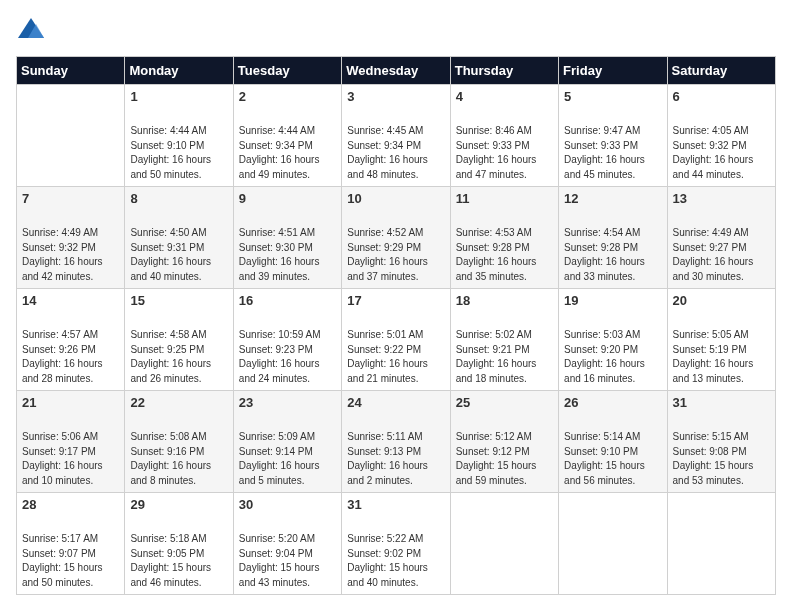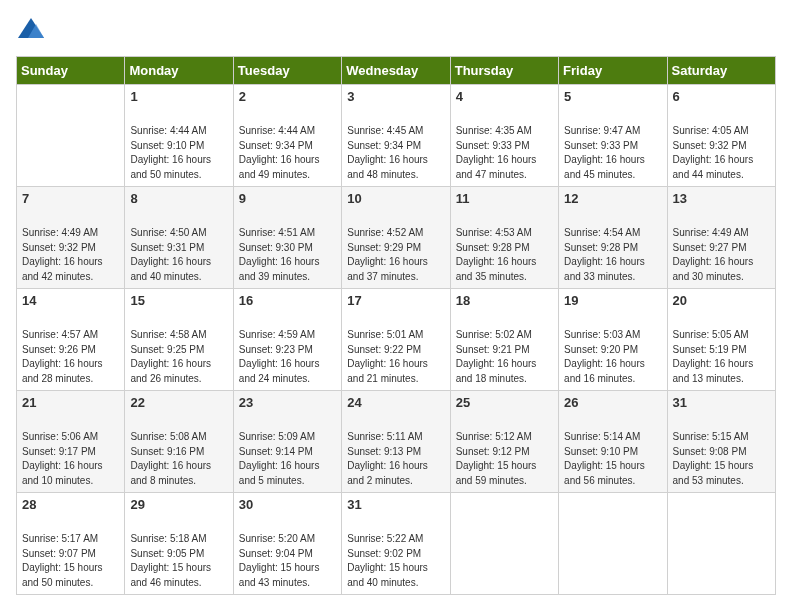--- a/index.html
+++ b/index.html
@@ -52,21 +52,21 @@
     .location {
       font-size: 16px;
       color: #555;
     }
     table {
       width: 100%;
       border-collapse: collapse;
       table-layout: fixed;
     }
     thead tr {
-      background-color: #4d7c0f;
+      background-color: #0f172a;
       color: #fff;
     }
     thead th {
       padding: 6px 4px;
       font-size: 13px;
       text-align: left;
       border: 1px solid #ccc;
     }
     tbody td {
       vertical-align: top;
@@ -150,21 +150,21 @@
           <span class="day-number">3</span>
         <div class="day-info">
           <span>Sunrise: 4:45 AM</span><br>
           <span>Sunset: 9:34 PM</span><br>
           <span>Daylight: 16 hours and 48 minutes.</span>
         </div>
         </td>
         <td>
           <span class="day-number">4</span>
         <div class="day-info">
-          <span>Sunrise: 4:35 AM</span><br>
+          <span>Sunrise: 8:46 AM</span><br>
           <span>Sunset: 9:33 PM</span><br>
           <span>Daylight: 16 hours and 47 minutes.</span>
         </div>
         </td>
         <td>
           <span class="day-number">5</span>
         <div class="day-info">
           <span>Sunrise: 9:47 AM</span><br>
           <span>Sunset: 9:33 PM</span><br>
           <span>Daylight: 16 hours and 45 minutes.</span>
@@ -250,21 +250,21 @@
           <span class="day-number">15</span>
         <div class="day-info">
           <span>Sunrise: 4:58 AM</span><br>
           <span>Sunset: 9:25 PM</span><br>
           <span>Daylight: 16 hours and 26 minutes.</span>
         </div>
         </td>
         <td>
           <span class="day-number">16</span>
         <div class="day-info">
-          <span>Sunrise: 4:59 AM</span><br>
+          <span>Sunrise: 10:59 AM</span><br>
           <span>Sunset: 9:23 PM</span><br>
           <span>Daylight: 16 hours and 24 minutes.</span>
         </div>
         </td>
         <td>
           <span class="day-number">17</span>
         <div class="day-info">
           <span>Sunrise: 5:01 AM</span><br>
           <span>Sunset: 9:22 PM</span><br>
           <span>Daylight: 16 hours and 21 minutes.</span>

